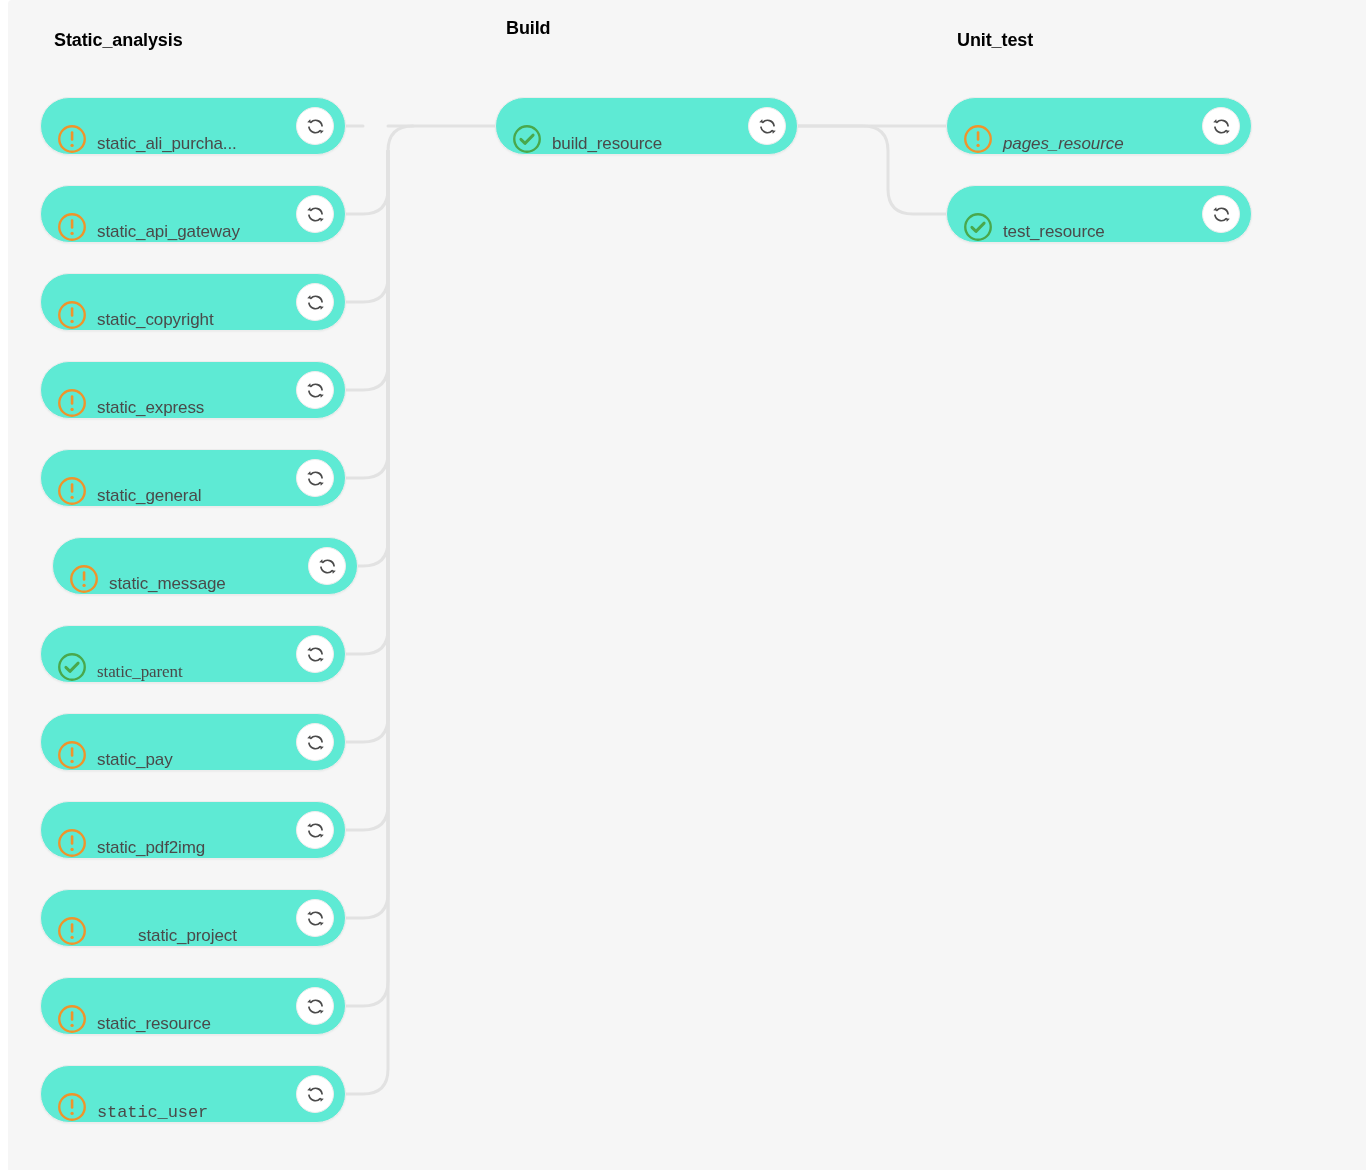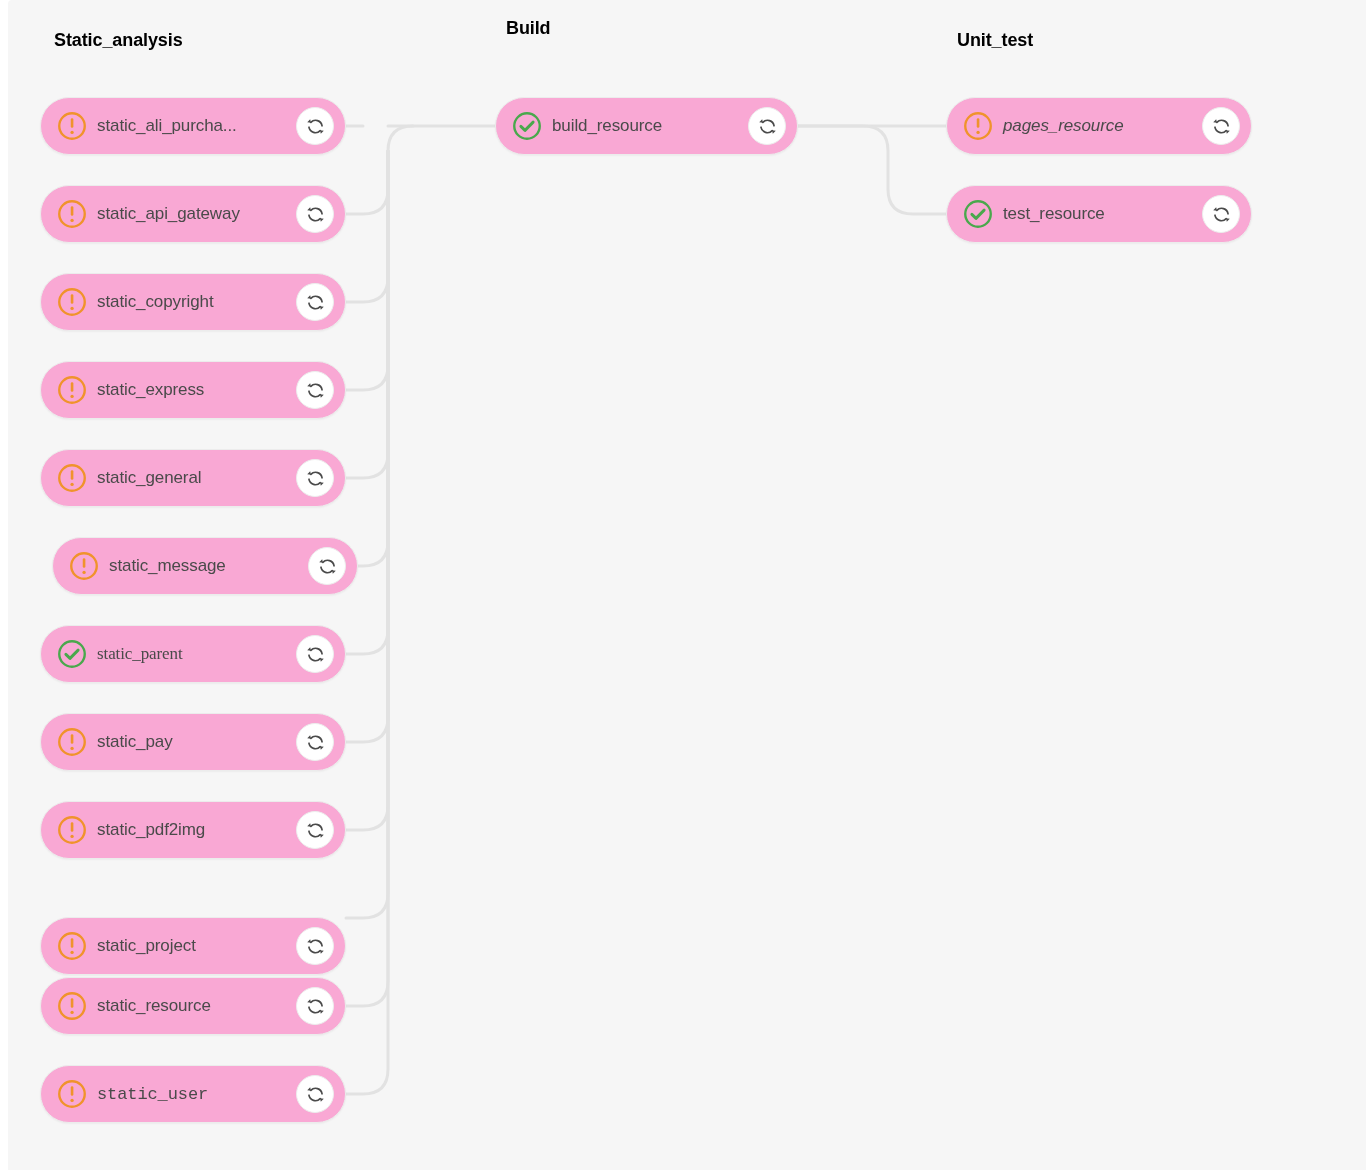--- a/index.html
+++ b/index.html
@@ -36,26 +36,26 @@
     font-size: 18px;
     font-weight: bold;
     color: #000000;
     letter-spacing: -0.1px;
     white-space: nowrap;
   }
 
   .job-node {
     position: absolute;
     height: 58px;
-    background: #f9a8d4;
+    background: #5eead4;
     border: 1px solid #ececec;
     border-radius: 29px;
     box-shadow: 0 1px 2px rgba(0,0,0,0.045);
     display: flex;
-    align-items: center;
+    align-items: flex-end;
     cursor: pointer;
   }
 
   .status-icon {
     flex: 0 0 auto;
     width: 30px; height: 30px;
     margin-left: 16px;
     display: block;
   }
 
@@ -261,21 +261,21 @@
       <div class="retry-button">
         <svg viewBox="0 0 24 24">
           <path d="M20.3 11.1a8.3 8.3 0 0 0-14.2-4.3" fill="none" stroke="#4a4a4a" stroke-width="2.1" stroke-linecap="round"></path>
           <path d="M3.7 12.9a8.3 8.3 0 0 0 14.2 4.3" fill="none" stroke="#4a4a4a" stroke-width="2.1" stroke-linecap="round"></path>
           <path d="M5.3 2.7 L6.2 7.4 L1.6 6.5 Z" fill="#4a4a4a"></path>
           <path d="M18.7 21.3 L17.8 16.6 L22.4 17.5 Z" fill="#4a4a4a"></path>
         </svg>
       </div>
     </div>
 
-    <div class="job-node" style="left:32px; top:917px; width:306px;">
+    <div class="job-node" style="left:32px; top:889px; width:306px;gap:41px;">
       <svg class="status-icon" viewBox="0 0 24 24">
         <circle cx="12" cy="12" r="10.2" fill="none" stroke="#f0932b" stroke-width="1.9"></circle>
         <rect x="11" y="5.8" width="2.1" height="7.6" rx="1.05" fill="#f0932b"></rect>
         <circle cx="12.05" cy="17.1" r="1.35" fill="#f0932b"></circle>
       </svg>
       <span class="job-label">static_project</span>
       <div class="retry-button">
         <svg viewBox="0 0 24 24">
           <path d="M20.3 11.1a8.3 8.3 0 0 0-14.2-4.3" fill="none" stroke="#4a4a4a" stroke-width="2.1" stroke-linecap="round"></path>
           <path d="M3.7 12.9a8.3 8.3 0 0 0 14.2 4.3" fill="none" stroke="#4a4a4a" stroke-width="2.1" stroke-linecap="round"></path>

